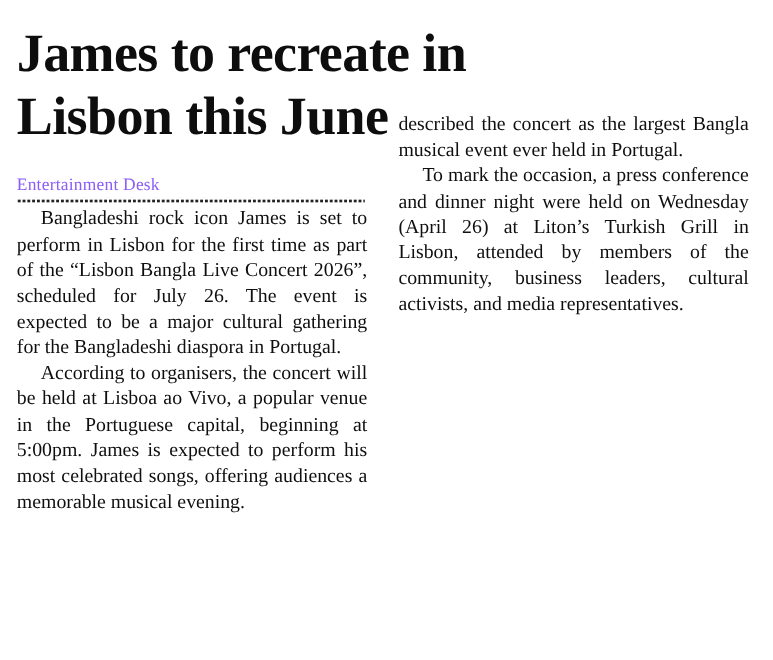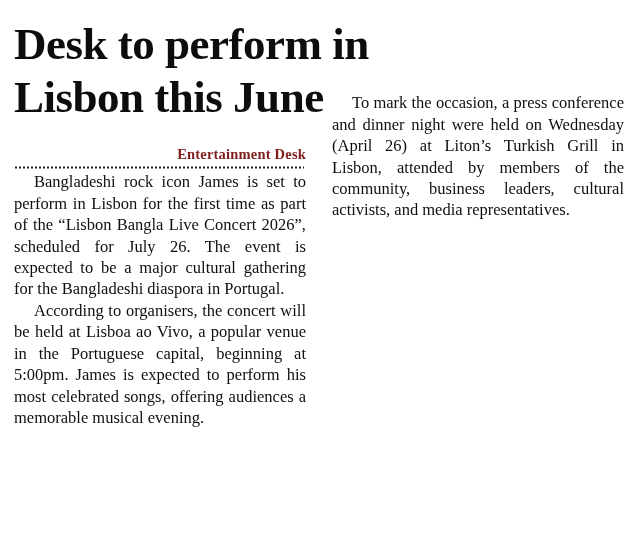--- a/index.html
+++ b/index.html
@@ -28,26 +28,25 @@
     line-height: 1.18;
     letter-spacing: -0.5px;
     color: #0d0d0d;
     margin: 0 0 6px 0;
   }
   .headline .line {
     display: block;
   }
   .byline {
     font-family: "Liberation Serif", serif;
-    font-weight: bold;
+    font-weight: normal;
     font-size: 14.5px;
     letter-spacing: 0.2px;
-    color: #7f1d1d;
+    color: #8b5cf6;
     margin: 16px 0 3px 0;
-    text-align: right;
   }
   .dotted-rule {
     width: 290px;
     height: 3px;
     background-image: radial-gradient(#222 40%, transparent 42%);
     background-size: 4px 4px;
     background-repeat: repeat-x;
     background-position: 0 center;
     margin-bottom: 2px;
   }
@@ -82,35 +81,36 @@
     position: relative;
     top: -38px;
   }
 </style>
 </head>
 <body>
 
 <div class="page">
 
   <h1 class="headline">
-    <span class="line">Desk to perform in</span>
+    <span class="line">James to recreate in</span>
     <span class="line">Lisbon this June</span>
   </h1>
 
   <div class="columns">
 
     <div class="col col-left">
       <div class="byline">Entertainment Desk</div>
       <div class="dotted-rule"></div>
       <div class="body-text">
         <p class="indent">Bangladeshi rock icon James is set to perform in Lisbon for the first time as part of the “Lisbon Bangla Live Concert 2026”, scheduled for July 26. The event is expected to be a major cultural gathering for the Bangladeshi diaspora in Portugal.</p>
         <p class="indent">According to organisers, the concert will be held at Lisboa ao Vivo, a popular venue in the Portuguese capital, beginning at 5:00pm. James is expected to perform his most celebrated songs, offering audiences a memorable musical evening.</p>
       </div>
     </div>
 
     <div class="col col-right">
       <div class="body-text right-offset">
+        <p>described the concert as the largest Bangla musical event ever held in Portugal.</p>
         <p class="indent">To mark the occasion, a press conference and dinner night were held on Wednesday (April 26) at Liton’s Turkish Grill in Lisbon, attended by members of the community, business leaders, cultural activists, and media representatives.</p>
       </div>
     </div>
 
   </div>
 </div>
 
 </body></html>

